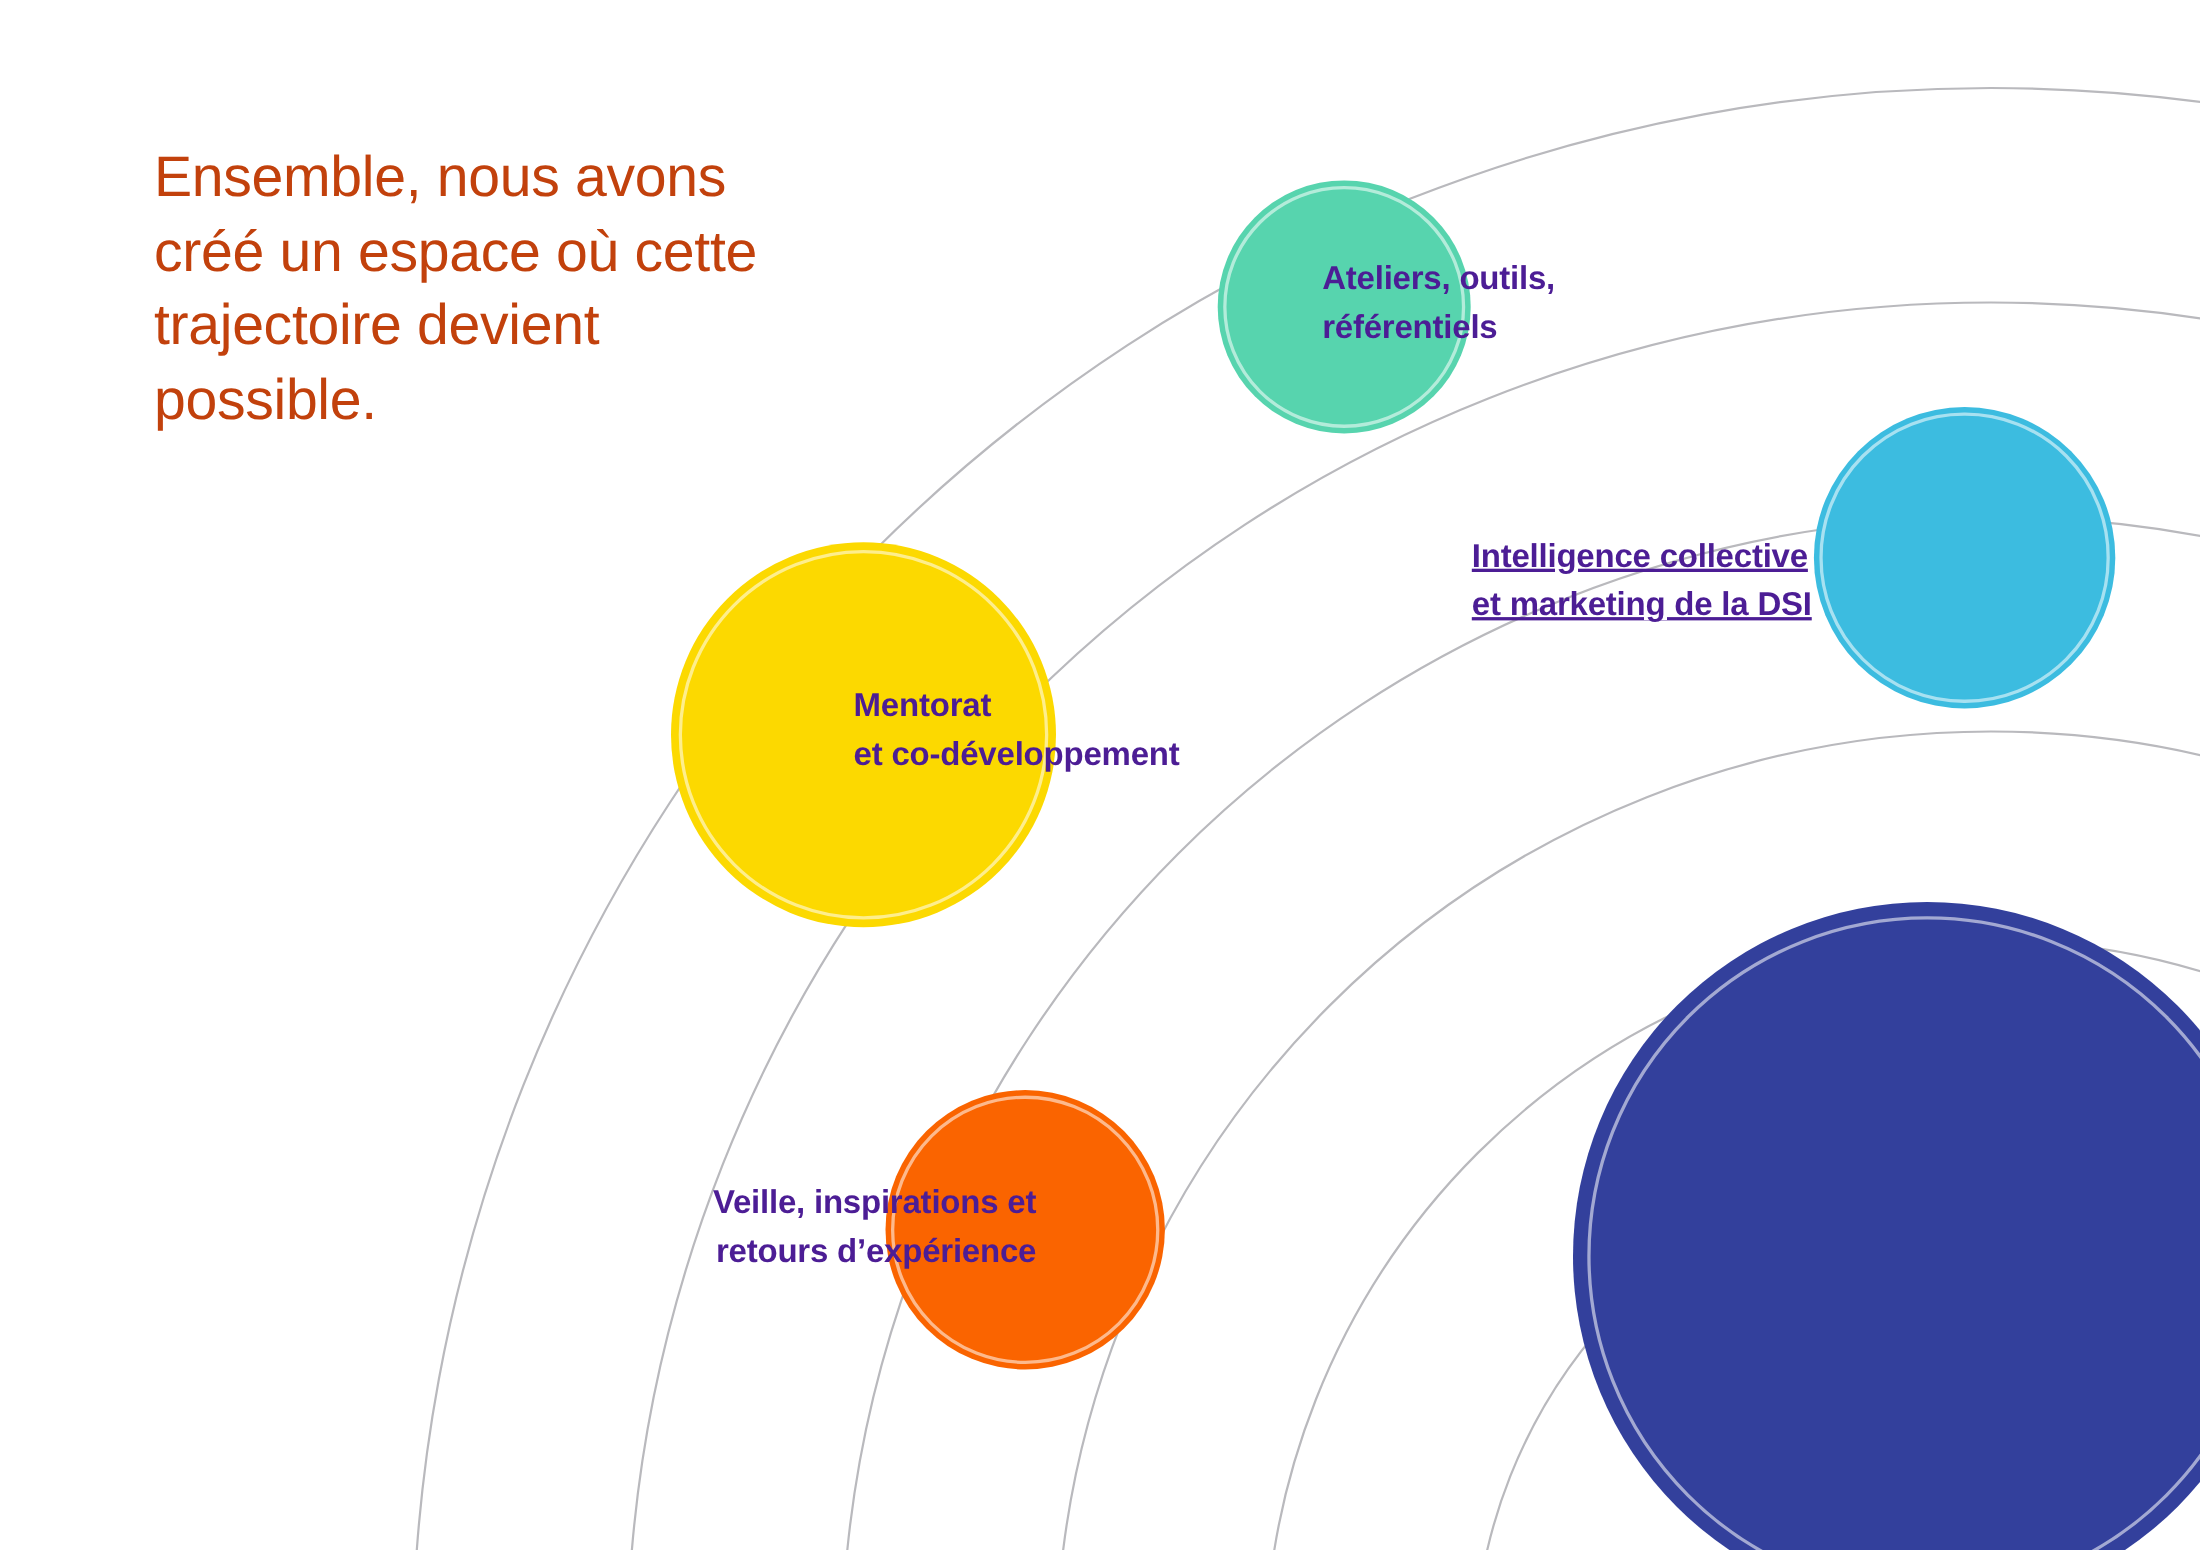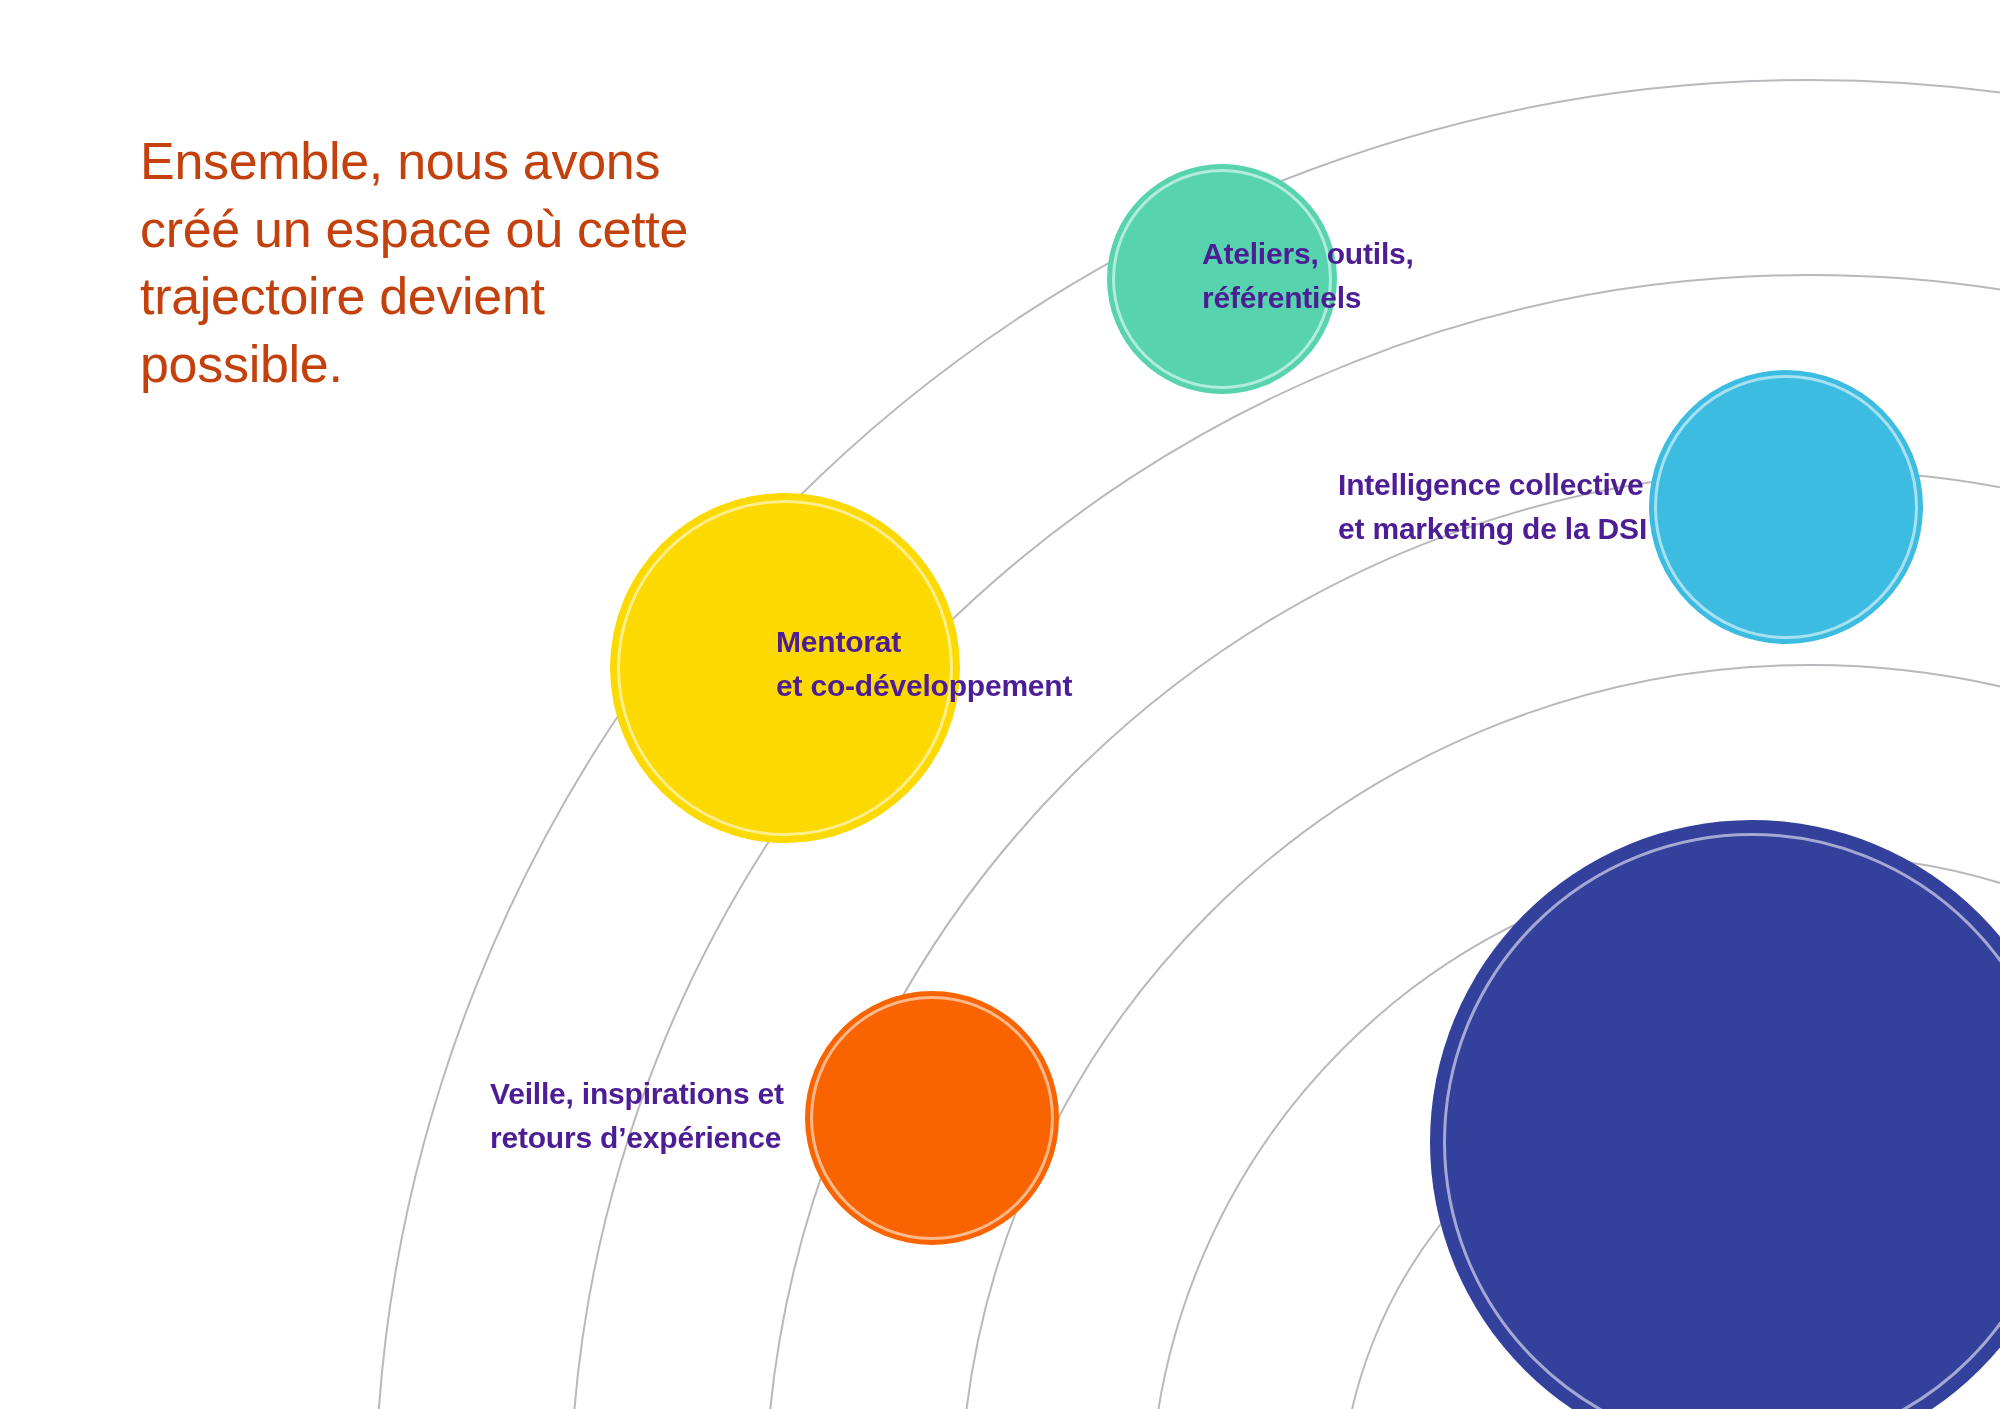--- a/index.html
+++ b/index.html
@@ -76,23 +76,23 @@
     white-space: pre-line;
   }
   .label-on-dark {
     color: #ffffff;
     text-align: center;
     font-size: 38px;
     line-height: 1.42;
   }
 
   .lbl-green  { left: 1202px; top: 232px;  width: 440px; }
-  .lbl-cyan   { left: 1338px; top: 463px;  width: 520px; }
+  .lbl-cyan   { left: 1338px; top: 484px;  width: 520px; text-decoration: underline; }
   .lbl-yellow { left: 776px;  top: 620px;  width: 540px; text-align: left; }
-  .lbl-orange { left: 490px;  top: 1072px; width: 470px; text-align: left; }
+  .lbl-orange { left: 472px;  top: 1072px; width: 470px; text-align: right; }
   .lbl-navy   { left: 1565px; top: 898px;  width: 380px; }
 </style>
 </head>
 <body>
 
 <div id="slide">
 
   <svg id="orbits" viewBox="0 0 2000 1409" width="2000" height="1409" xmlns="http://www.w3.org/2000/svg" aria-hidden="true">
       <circle cx="1810" cy="1515" r="470" fill="none" stroke="#b9b9bd" stroke-width="2"></circle>
       <circle cx="1810" cy="1515" r="660" fill="none" stroke="#b9b9bd" stroke-width="2"></circle>

